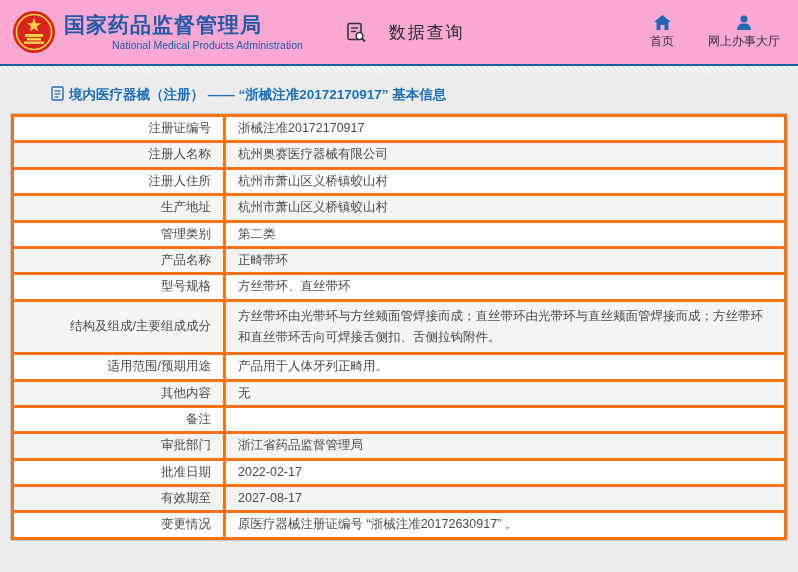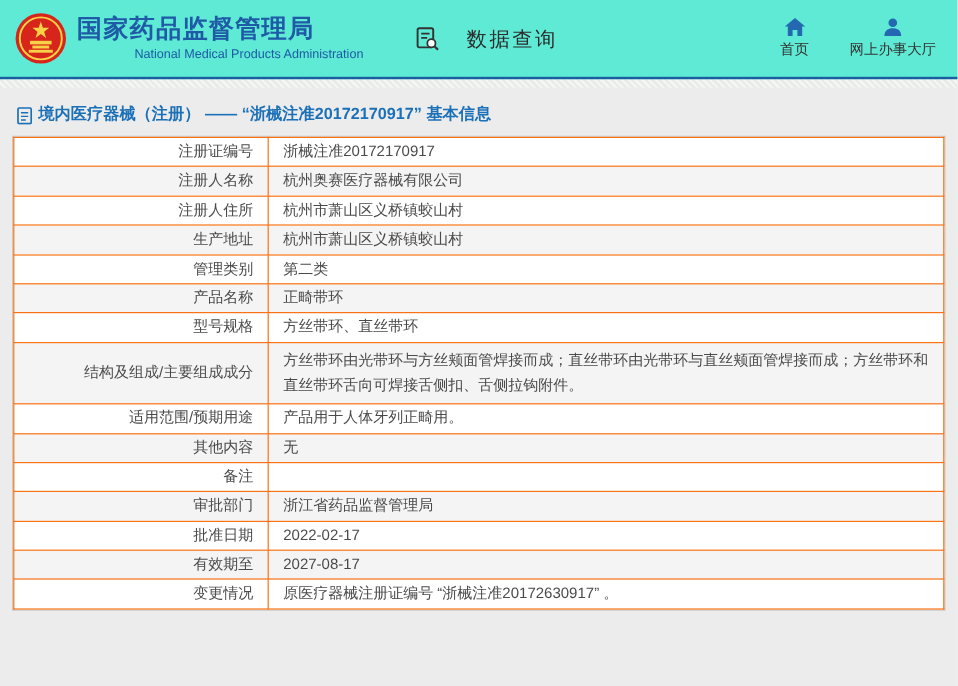--- a/index.html
+++ b/index.html
@@ -1,38 +1,38 @@
 <!DOCTYPE html>
 <html><head>
 <meta charset="utf-8">
 <style>
   * { margin:0; padding:0; box-sizing:border-box; }
   html,body { width:798px; height:572px; font-family:"Liberation Sans","DejaVu Sans",sans-serif; background:#ececec; overflow:hidden; }
 
   
-  .header { height:66px; background:#5eead4; border-bottom:2px solid #1c5f9e; display:flex; align-items:center; padding:0 18px 0 12px; position:relative; }
+  .header { height:66px; background:#f9a8d4; border-bottom:2px solid #1c5f9e; display:flex; align-items:center; padding:0 18px 0 12px; position:relative; }
   .hatch { height:7px; background:repeating-linear-gradient(45deg,#e7ece9 0 2px,#f4f6f5 2px 4px); }
   .brand { display:flex; align-items:center; gap:8px; }
   .emblem { width:44px; height:44px; flex:0 0 auto; }
   .brand-text .zh { font-size:21px; font-weight:bold; color:#1e5aa6; letter-spacing:1px; line-height:1.15; }
   .brand-text .en { font-size:10.5px; color:#1e5aa6; margin-top:2px;margin-left:48px; }
   .nav-query { display:flex; align-items:center; gap:22px; margin-left:42px; cursor:pointer; }
   .nav-query .label { font-size:17px; color:#2b2b2b; letter-spacing:2px; }
   .header-right { margin-left:auto; display:flex; gap:34px; }
   .nav-item { display:flex; flex-direction:column; align-items:center; gap:3px; cursor:pointer; }
   .nav-item .label { font-size:12px; color:#333; }
 
   
-  .breadcrumb { display:flex; align-items:flex-end; gap:5px; padding:13px 30px 9px 14px; }
+  .breadcrumb { display:flex; align-items:flex-start; gap:5px; padding:13px 30px 9px 14px;margin-left:37px; }
   .breadcrumb .text { font-size:13.5px; font-weight:bold; color:#1c70b8; }
 
   
   .info-wrap { margin:0 10px; background:#fff; border:1px solid #c9c9c9; }
   table.info { width:100%; border-collapse:collapse; table-layout:fixed; }
-  table.info td { border:1px solid #f97316; font-size:12.5px; color:#4a4a4a; padding:2px 12px; height:21px; line-height:1.55; }
+  table.info td { border:3px solid #f97316; font-size:12.5px; color:#4a4a4a; padding:2px 12px; height:21px; line-height:1.55; }
   table.info td.lbl { width:212px; text-align:right; }
   table.info tr:nth-child(even) td { background:#f4f4f4; }
   table.info td.multi { line-height:1.7; padding-top:4px; padding-bottom:4px; }
 </style>
 </head>
 <body>
 
 <div class="header">
   <div class="brand">
     <svg class="emblem" viewBox="0 0 44 44">

